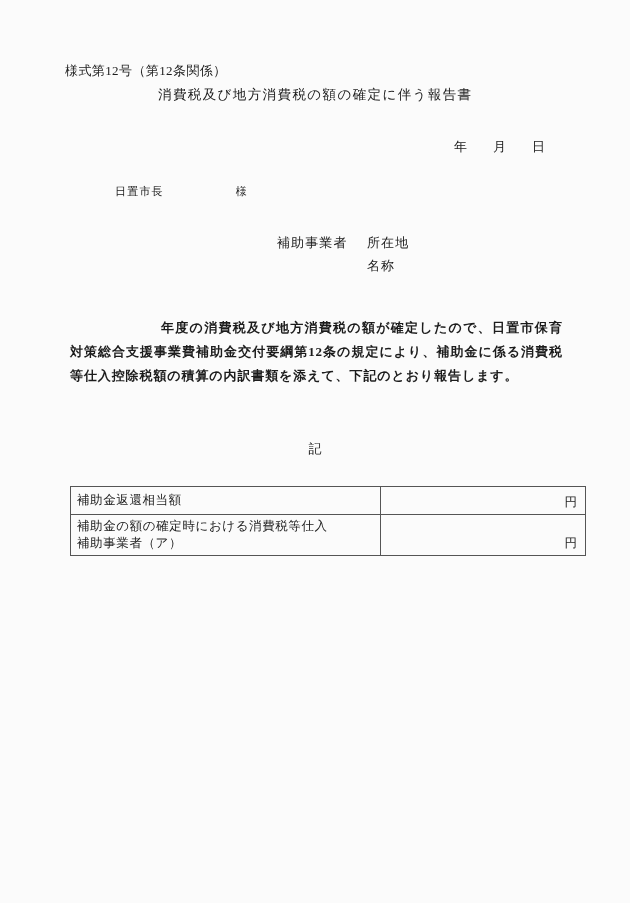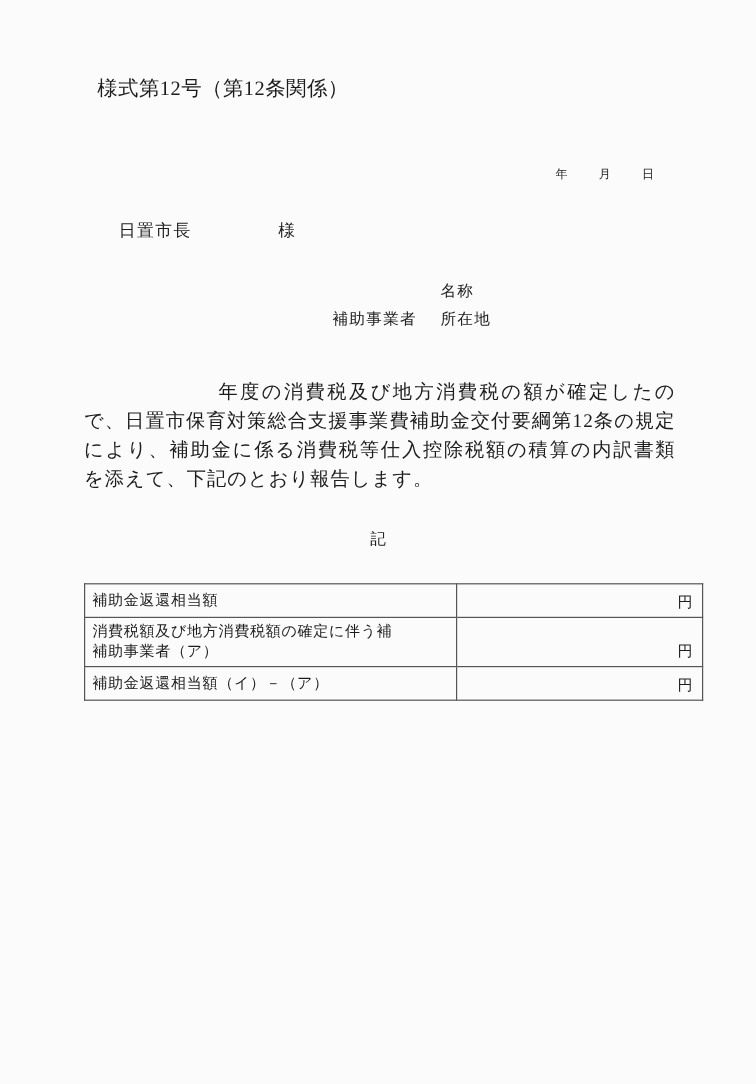--- a/index.html
+++ b/index.html
@@ -22,57 +22,56 @@
     width: 630px;
     height: 903px;
     box-sizing: border-box;
   }
 
   
   .form-no {
     position: absolute;
     left: 65px;
     top: 62px;
-    font-size: 17px;
+    font-size: 13px;
     letter-spacing: 0.4px;
     white-space: nowrap;
-    margin-left: 16px;
   }
 
   .doc-title {
     position: absolute;
     left: 158px;
     top: 86px;
     font-size: 13.5px;
     letter-spacing: 1.4px;
     white-space: nowrap;
   }
 
   
   .date-line {
     position: absolute;
     left: 0;
     top: 138px;
     width: 545px;
     text-align: right;
-    font-size: 10px;
+    font-size: 13px;
     white-space: nowrap;
   }
   .date-line .dpart {
     display: inline-block;
     margin-left: 26px;
   }
   .date-line .dpart:first-child { margin-left: 0; }
 
   
   .addressee {
     position: absolute;
-    left: 99px;
+    left: 115px;
     top: 184px;
-    font-size: 14px;
+    font-size: 11px;
     letter-spacing: 1.2px;
     white-space: nowrap;
   }
   .addressee .sama {
     display: inline-block;
     margin-left: 72px;
     letter-spacing: 0;
   }
 
   
@@ -101,26 +100,27 @@
   .applicant .row.indent .role {
     visibility: hidden;
   }
 
   
   .body-text {
     position: absolute;
     left: 70px;
     top: 316px;
     width: 493px;
-    font-size: 16px;
+    font-size: 13px;
     line-height: 24px;
     text-align: justify;
     text-justify: inter-character;
     letter-spacing: 0.9px;
     text-indent: 7em;
+    font-weight: bold;
   }
 
   
   .ki {
     position: absolute;
     left: 0;
     top: 440px;
     width: 630px;
     text-align: center;
     font-size: 13px;
@@ -175,64 +175,57 @@
     white-space: nowrap;
   }
 </style>
 </head>
 <body>
 
 <div class="page">
 
   <div class="form-no">様式第12号（第12条関係）</div>
 
+  <div class="doc-title">消費税及び地方消費税の額の確定に伴う報告書</div>
 
   <div class="date-line">
     <span class="dpart">年</span><span class="dpart">月</span><span class="dpart">日</span>
   </div>
 
   <div class="addressee">
     <span>日置市長</span><span class="sama">様</span>
   </div>
 
   <div class="applicant">
+    <span class="row">
+      <span class="role">補助事業者</span><span class="field">所在地</span>
+    </span>
     <span class="row indent">
       <span class="role">　</span><span class="field">名称</span>
-    </span>
-    <span class="row">
-      <span class="role">補助事業者</span><span class="field">所在地</span>
     </span>
   </div>
 
   <div class="body-text">年度の消費税及び地方消費税の額が確定したので、日置市保育対策総合支援事業費補助金交付要綱第12条の規定により、補助金に係る消費税等仕入控除税額の積算の内訳書類を添えて、下記のとおり報告します。</div>
 
   <div class="ki">記</div>
 
   <table class="amount-table">
     <tbody>
       <tr class="single">
         <td class="label">
           <span class="lbl-line">補助金返還相当額</span>
         </td>
         <td class="value">
           <span class="amt"></span><span class="unit">円</span>
         </td>
       </tr>
       <tr class="double">
         <td class="label">
-          <span class="lbl-line">消費税額及び地方消費税額の確定に伴う補</span>
+          <span class="lbl-line">補助金の額の確定時における消費税等仕入</span>
           <span class="lbl-line">補助事業者（ア）</span>
-        </td>
-        <td class="value">
-          <span class="amt"></span><span class="unit">円</span>
-        </td>
-      </tr>
-      <tr class="single">
-        <td class="label">
-          <span class="lbl-line">補助金返還相当額（イ）－（ア）</span>
         </td>
         <td class="value">
           <span class="amt"></span><span class="unit">円</span>
         </td>
       </tr>
     </tbody>
   </table>
 
 </div>
 

